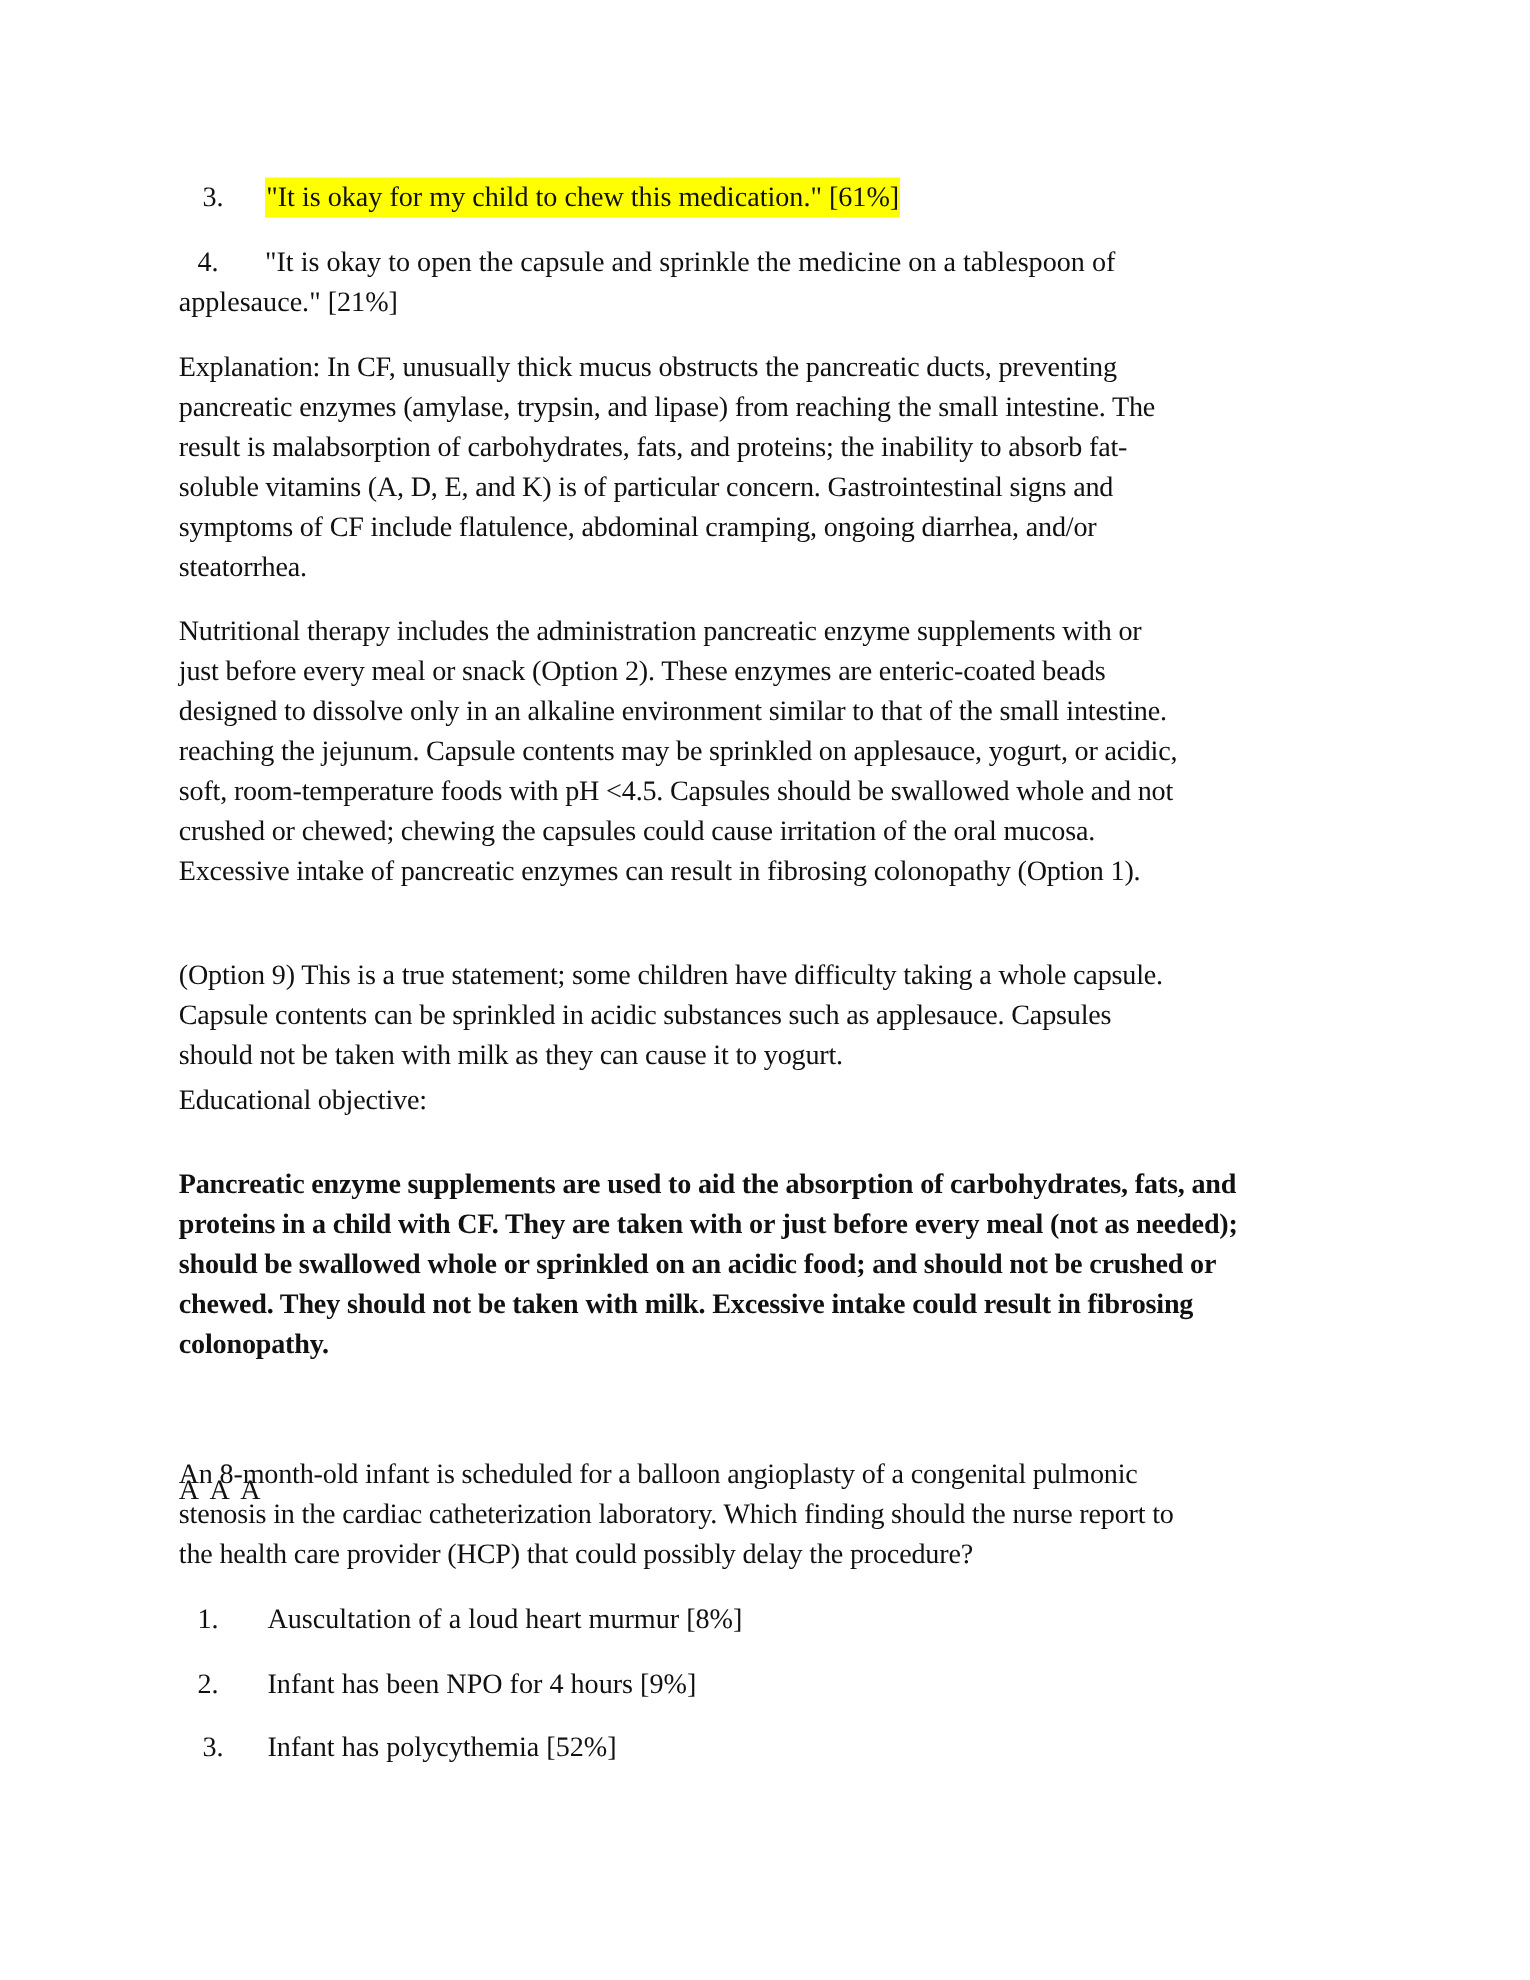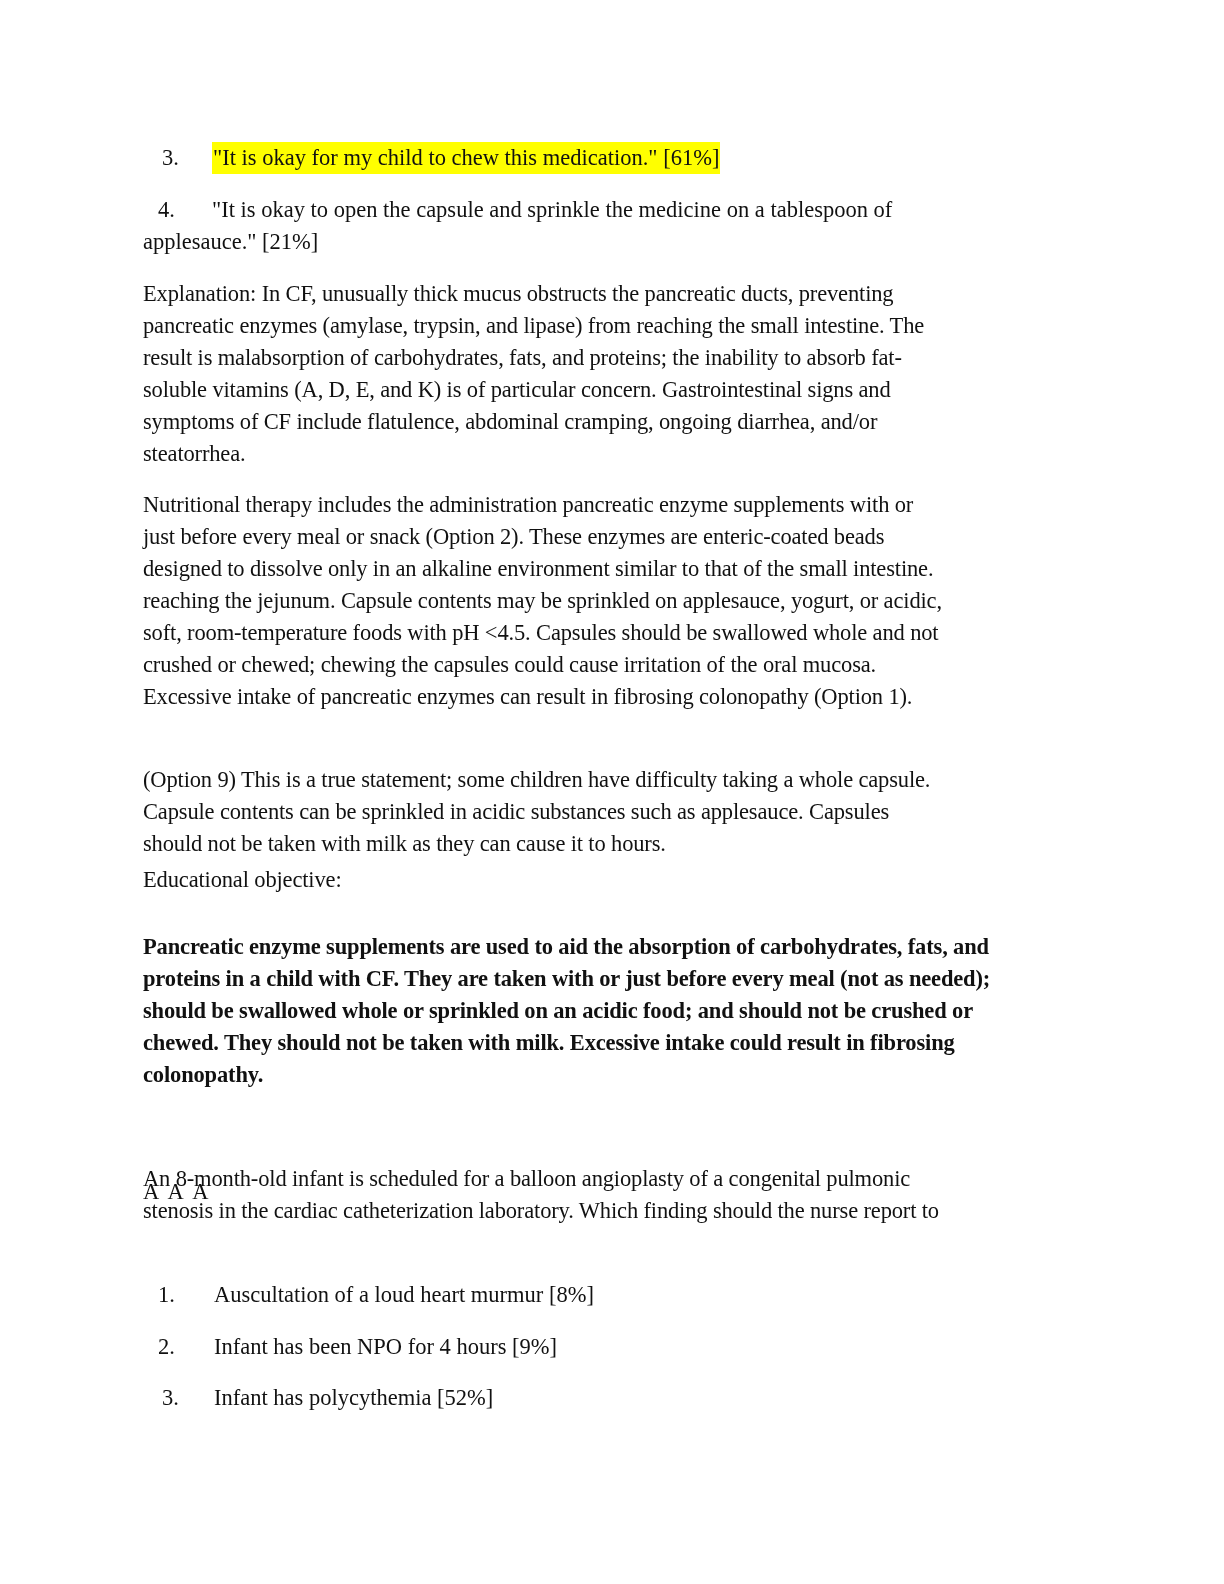--- a/index.html
+++ b/index.html
@@ -85,21 +85,21 @@
     <span class="line">designed to dissolve only in an alkaline environment similar to that of the small intestine.</span>
     <span class="line">reaching the jejunum. Capsule contents may be sprinkled on applesauce, yogurt, or acidic,</span>
     <span class="line">soft, room-temperature foods with pH &lt;4.5. Capsules should be swallowed whole and not</span>
     <span class="line">crushed or chewed; chewing the capsules could cause irritation of the oral mucosa.</span>
     <span class="line">Excessive intake of pancreatic enzymes can result in fibrosing colonopathy (Option 1).</span>
   </div>
 
   <div class="text" style="top:764px;">
     <span class="line">(Option 9) This is a true statement; some children have difficulty taking a whole capsule.</span>
     <span class="line">Capsule contents can be sprinkled in acidic substances such as applesauce. Capsules</span>
-    <span class="line">should not be taken with milk as they can cause it to hours.</span>
+    <span class="line">should not be taken with milk as they can cause it to yogurt.</span>
   </div>
 
   <div class="text" style="top:864px;">
     <span class="line">Educational objective:</span>
   </div>
 
   <div class="text" style="top:931px;font-weight:bold;">
     <span class="line">Pancreatic enzyme supplements are used to aid the absorption of carbohydrates, fats, and</span>
     <span class="line">proteins in a child with CF.  They are taken with or just before every meal (not as needed);</span>
     <span class="line">should be swallowed whole or sprinkled on an acidic food; and should not be crushed or</span>
@@ -107,20 +107,21 @@
     <span class="line">colonopathy.</span>
   </div>
 
   <div class="text" style="top:1112px; white-space:pre;">
     <span class="line" style="white-space:pre;">A  A  A</span>
   </div>
 
   <div class="text" style="top:1163px;">
     <span class="line">An 8-month-old infant is scheduled for a balloon angioplasty of a congenital pulmonic</span>
     <span class="line">stenosis in the cardiac catheterization laboratory. Which finding should the nurse report to</span>
+    <span class="line">the health care provider (HCP) that could possibly delay the procedure?</span>
   </div>
 
   <div class="list-item" style="left:158px; top:1279px;">
     <span class="num">1.</span>
     <span class="item-text" style="left:56px;text-align:right;">Auscultation of a loud heart murmur [8%]</span>
   </div>
   <div class="list-item" style="left:158px; top:1331px;">
     <span class="num">2.</span>
     <span class="item-text" style="left:56px;">Infant has been NPO for 4 hours [9%]</span>
   </div>

